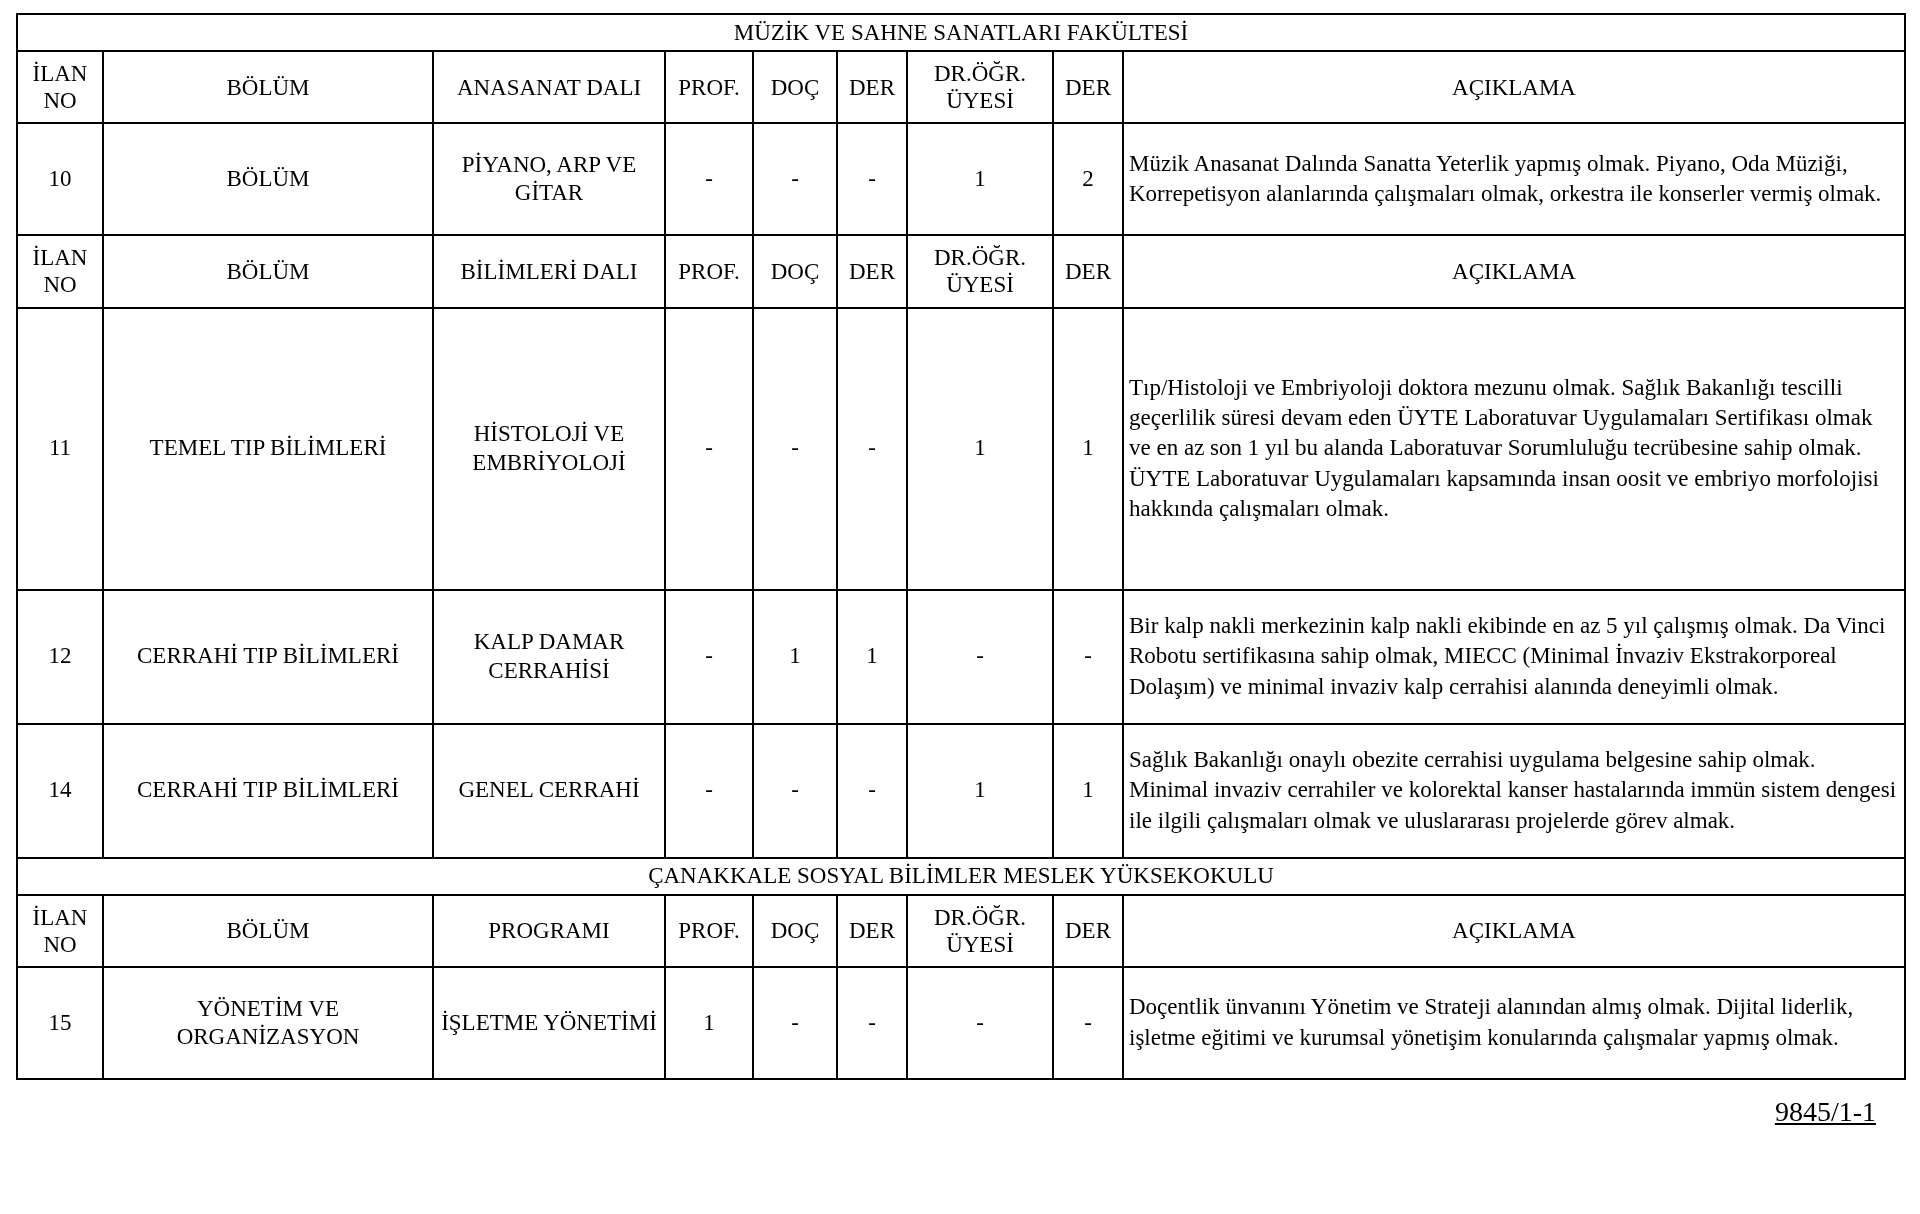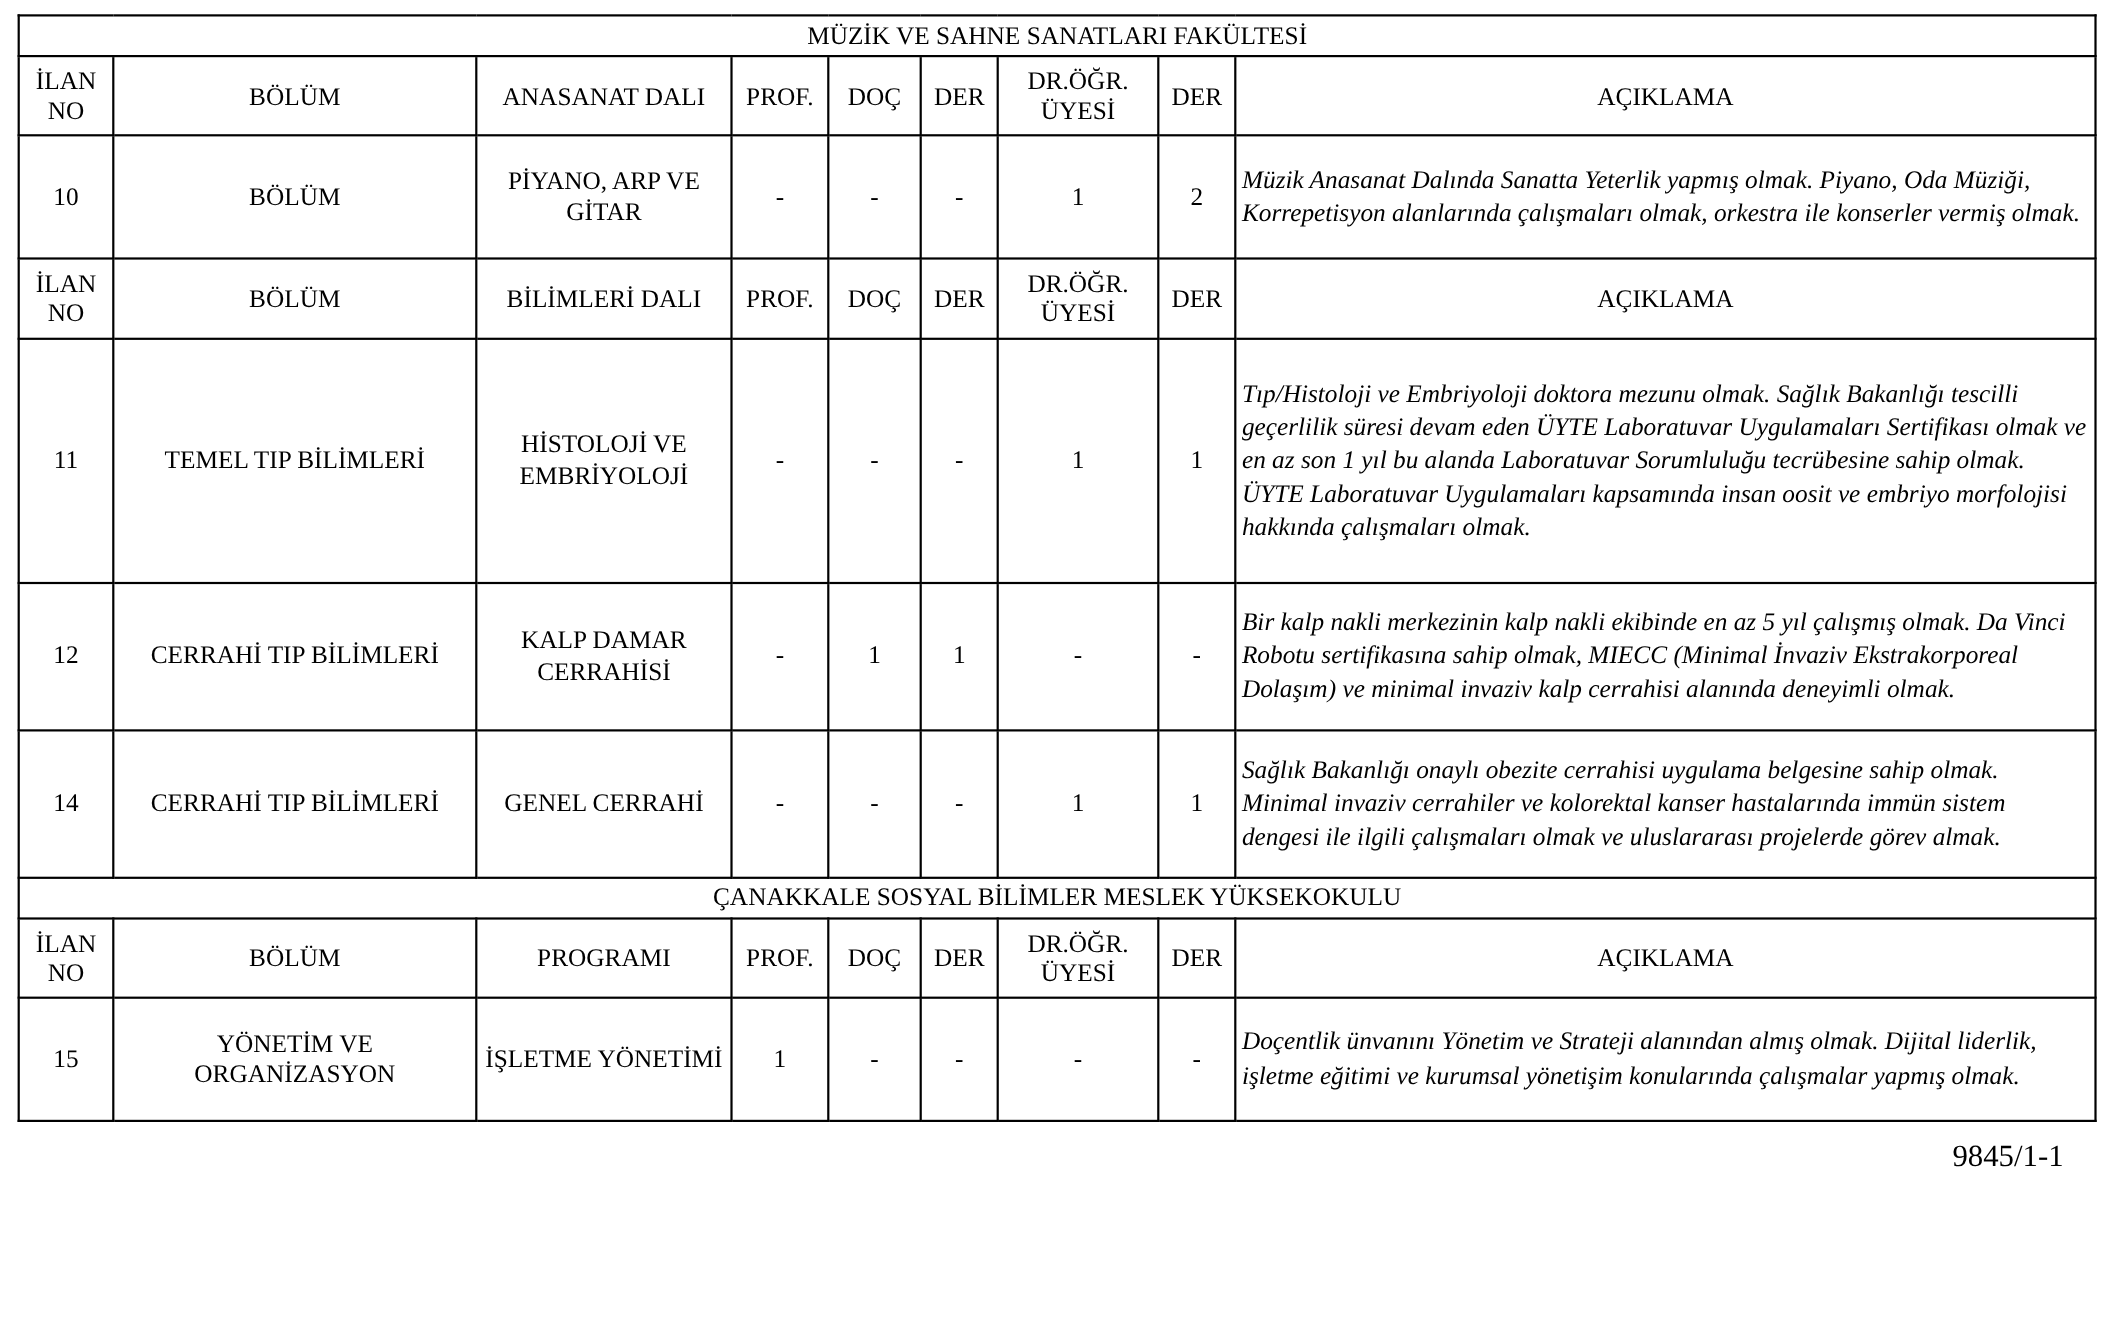--- a/index.html
+++ b/index.html
@@ -40,32 +40,32 @@
     padding: 8px 3px;
   }
   td.c {
     text-align: center;
     line-height: 1.22;
   }
   td.desc {
     text-align: left;
     line-height: 1.32;
     padding: 3px 8px;
-    font-style: italic;
   }
   tr.r-short td { height: 76px; }
   tr.r-mid td { height: 112px; }
   tr.r-tall td { height: 134px; }
-  tr.r-xtall td { height: 222px; }
+  tr.r-xtall td { height: 282px; }
   .doc-footer {
     width: 1888px;
     text-align: right;
     font-size: 28px;
     margin-top: 16px;
     padding-right: 28px;
+    text-decoration: underline;
   }
 </style>
 </head>
 <body>
 
 <table class="gazette">
   <colgroup>
     <col style="width:86px">
     <col style="width:330px">
     <col style="width:232px">

